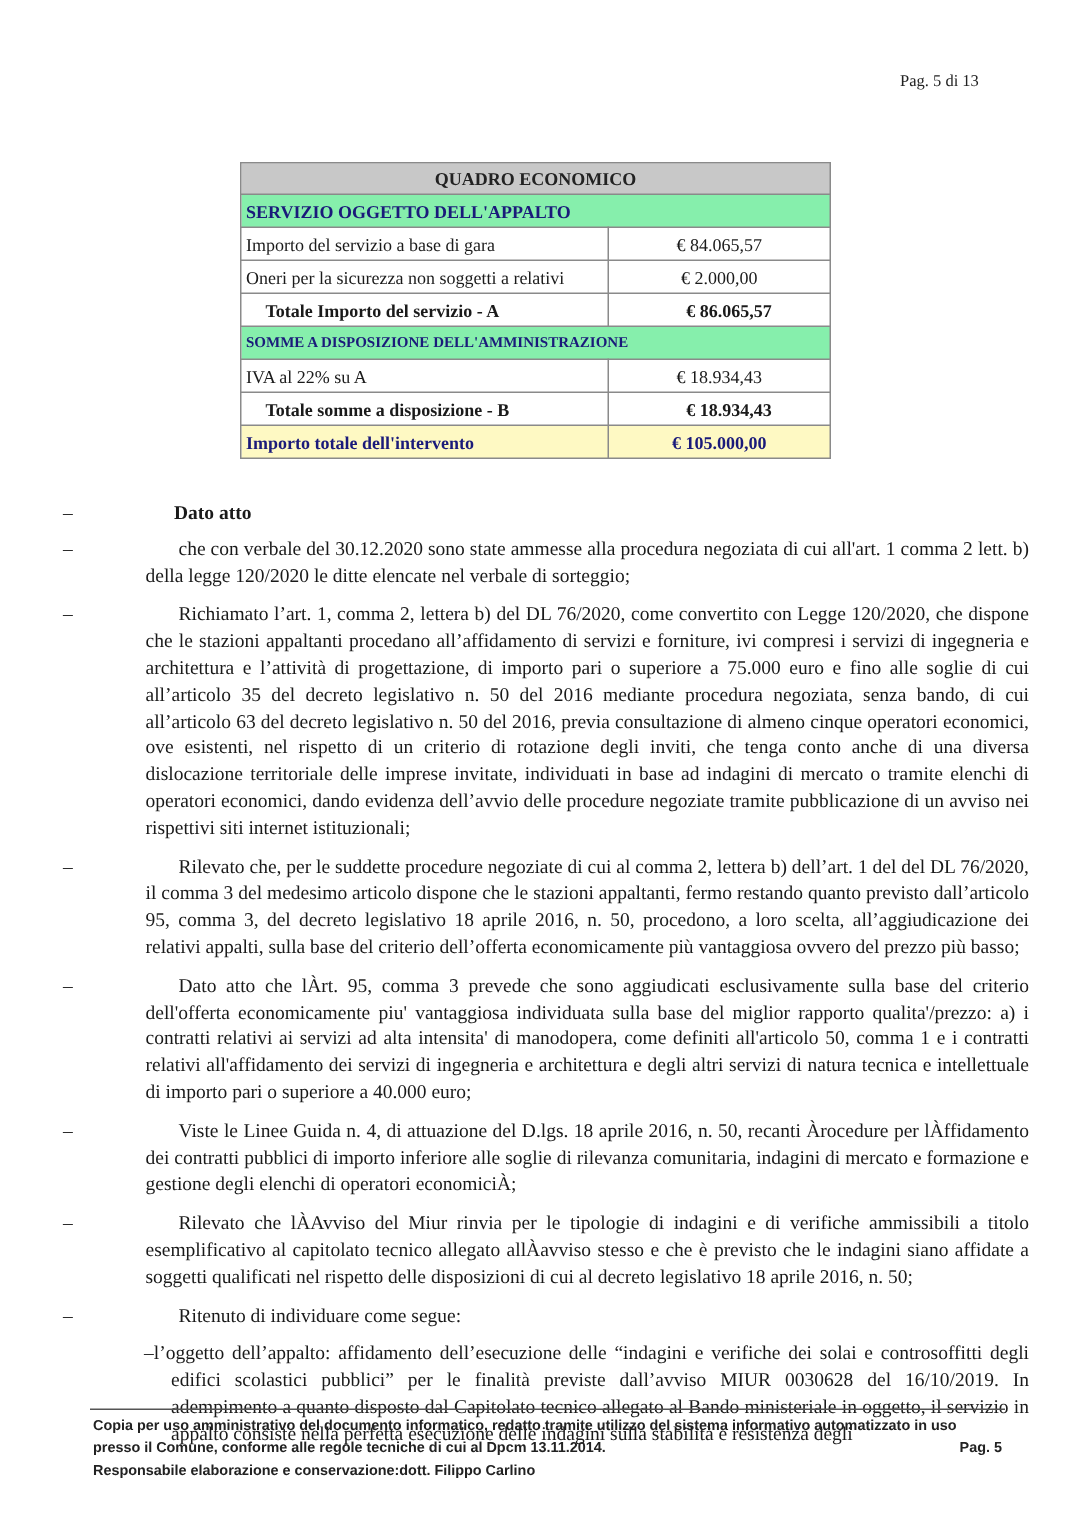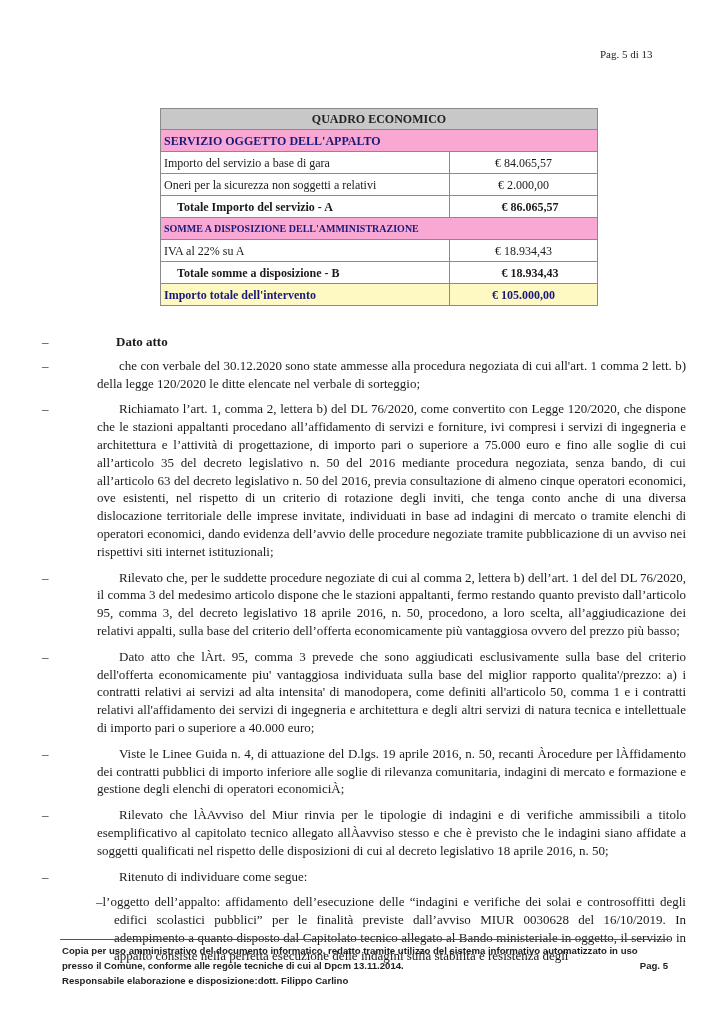--- a/index.html
+++ b/index.html
@@ -6,33 +6,33 @@
   body {
     width: 724px; height: 1024px; position: relative; overflow: hidden;
     font-family: "Liberation Serif", serif; color: #1a1a1a;
   }
   .page-header {
     position: absolute; top: 48px; left: 600px;
     font-size: 11px; font-family: "Liberation Serif", serif; color: #222;
   }
   
   .qe-table {
-    position: absolute; top: 108px; left: 160px; width: 438px;
+    position: absolute; top: 108px; left: 160px; width: 394px;
     border-collapse: collapse; font-size: 12px;
   }
   .qe-table td {
     border: 1px solid #8a8a8a; padding: 0 3px; height: 21px; vertical-align: middle;
     line-height: 14px;
   }
   .qe-table .title-row td {
     background: #c8c8c8; text-align: center; font-weight: bold; color: #222;
     font-size: 12px; height: 20px;
   }
   .qe-table .section-row td {
-    background: #f9a8d4; font-weight: bold; color: #1a1a7a; font-size: 12px;
+    background: #86efac; font-weight: bold; color: #1a1a7a; font-size: 12px;
   }
   .qe-table .section-row.small td { font-size: 10px; margin-top: 12px; }
   .qe-table .total-row td { font-weight: bold; padding-left: 16px; }
   .qe-table .grand-row td { background: #fef9c3; font-weight: bold; color: #1a1a7a; }
   .qe-table td.amount { text-align: center; width: 128px; }
 
   
   .body-text {
     position: absolute; left: 0; top: 333px; width: 724px; font-size: 13px; line-height: 17.8px;
   }
@@ -113,21 +113,21 @@
   <div class="para">
     <span class="dash">–</span>
     <span class="first"></span><span>Rilevato che, per le suddette procedure negoziate di cui al comma 2, lettera b) dell’art. 1 del del DL 76/2020, il comma 3 del medesimo articolo dispone che le stazioni appaltanti, fermo restando quanto previsto dall’articolo 95, comma 3, del decreto legislativo 18 aprile 2016, n. 50, procedono, a loro scelta, all’aggiudicazione dei relativi appalti, sulla base del criterio dell’offerta economicamente più vantaggiosa ovvero del prezzo più basso;</span>
   </div>
   <div class="para">
     <span class="dash">–</span>
     <span class="first"></span><span>Dato atto che lÀrt. 95, comma 3 prevede che sono aggiudicati esclusivamente sulla base del criterio dell'offerta economicamente piu' vantaggiosa individuata sulla base del miglior rapporto qualita'/prezzo: a) i contratti relativi ai servizi ad alta intensita' di manodopera, come definiti all'articolo 50, comma 1 e i contratti relativi all'affidamento dei servizi di ingegneria e architettura e degli altri servizi di natura tecnica e intellettuale di importo pari o superiore a 40.000 euro;</span>
   </div>
   <div class="para">
     <span class="dash">–</span>
-    <span class="first"></span><span>Viste le Linee Guida n. 4, di attuazione del D.lgs. 19 aprile 2016, n. 50, recanti Àrocedure per lÀffidamento dei contratti pubblici di importo inferiore alle soglie di rilevanza comunitaria, indagini di mercato e formazione e gestione degli elenchi di operatori economiciÀ;</span>
+    <span class="first"></span><span>Viste le Linee Guida n. 4, di attuazione del D.lgs. 18 aprile 2016, n. 50, recanti Àrocedure per lÀffidamento dei contratti pubblici di importo inferiore alle soglie di rilevanza comunitaria, indagini di mercato e formazione e gestione degli elenchi di operatori economiciÀ;</span>
   </div>
   <div class="para">
     <span class="dash">–</span>
     <span class="first"></span><span>Rilevato che lÀAvviso del Miur rinvia per le tipologie di indagini e di verifiche ammissibili a titolo esemplificativo al capitolato tecnico allegato allÀavviso stesso e che è previsto che le indagini siano affidate a soggetti qualificati nel rispetto delle disposizioni di cui al decreto legislativo 18 aprile 2016, n. 50;</span>
   </div>
   <div class="para">
     <span class="dash">–</span>
     <span class="first"></span><span>Ritenuto di individuare come segue:</span>
   </div>
   <div class="para sub">
@@ -135,14 +135,14 @@
   </div>
 </div>
 
 <div class="footer-rule"></div>
 <div class="footer">
   <div class="line">Copia per uso amministrativo del documento informatico, redatto tramite utilizzo del sistema informativo automatizzato in uso</div>
   <div class="line">
     <span>presso il Comune, conforme alle regole tecniche di cui al Dpcm 13.11.2014.</span>
     <span class="page-num">Pag.  5</span>
   </div>
-  <div class="line">Responsabile elaborazione e disposizione:dott. Filippo Carlino</div>
+  <div class="line">Responsabile elaborazione e conservazione:dott. Filippo Carlino</div>
 </div>
 
 </body></html>

